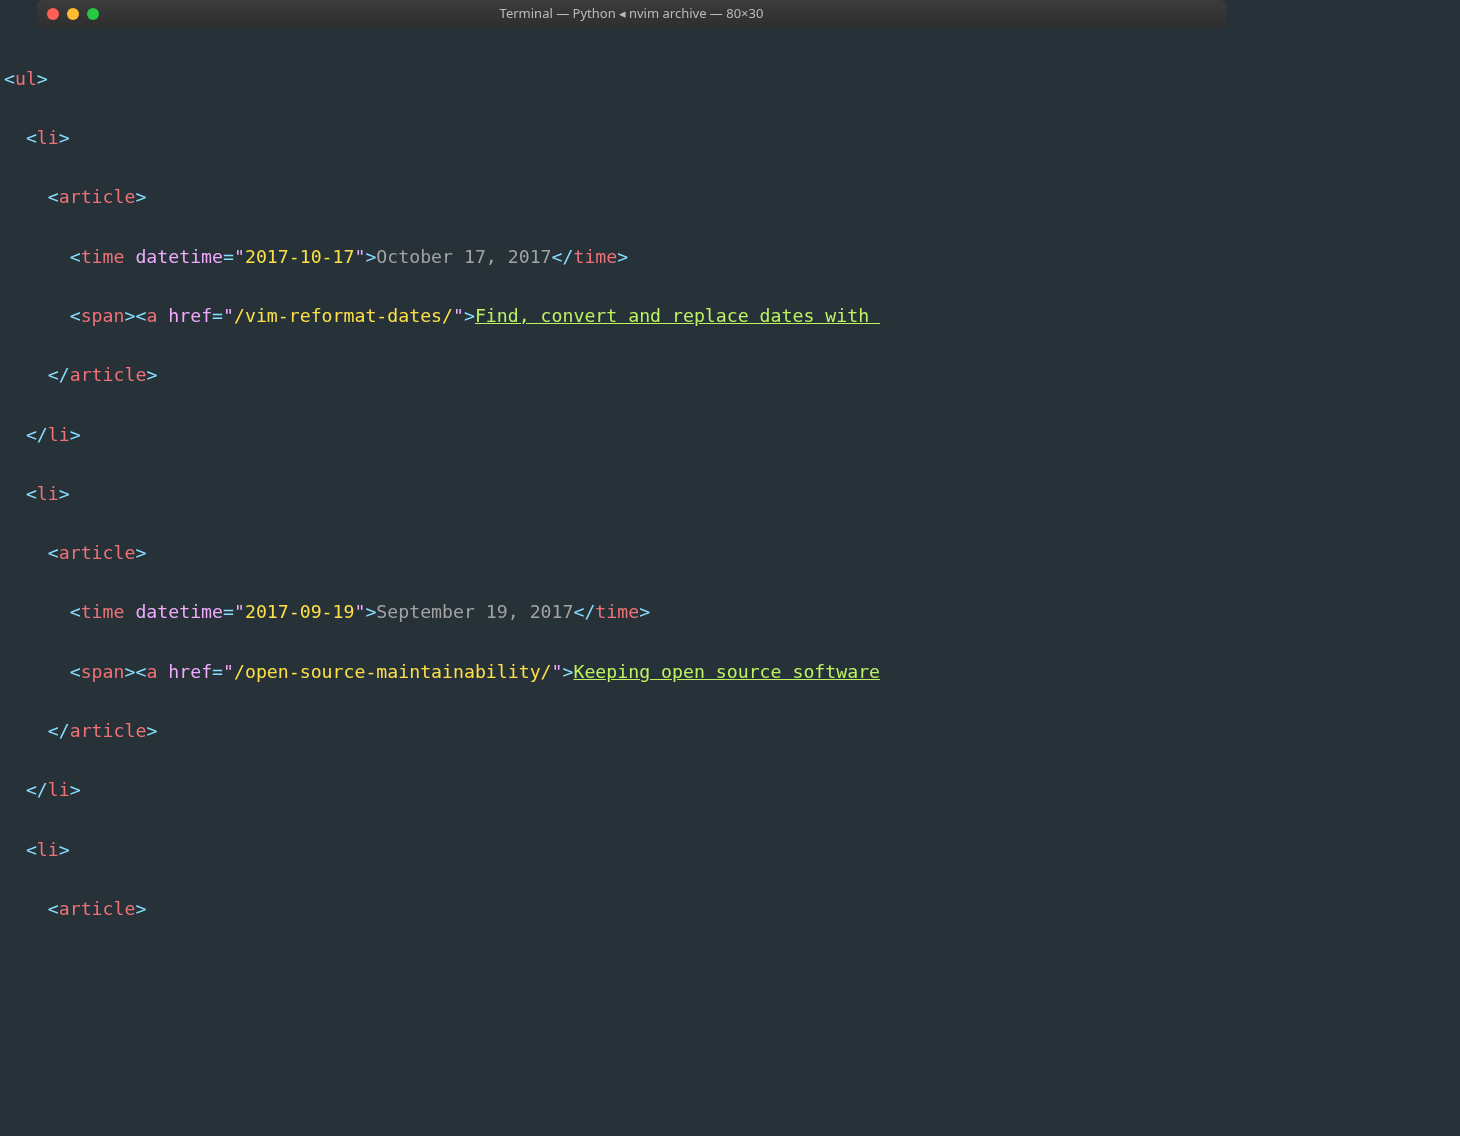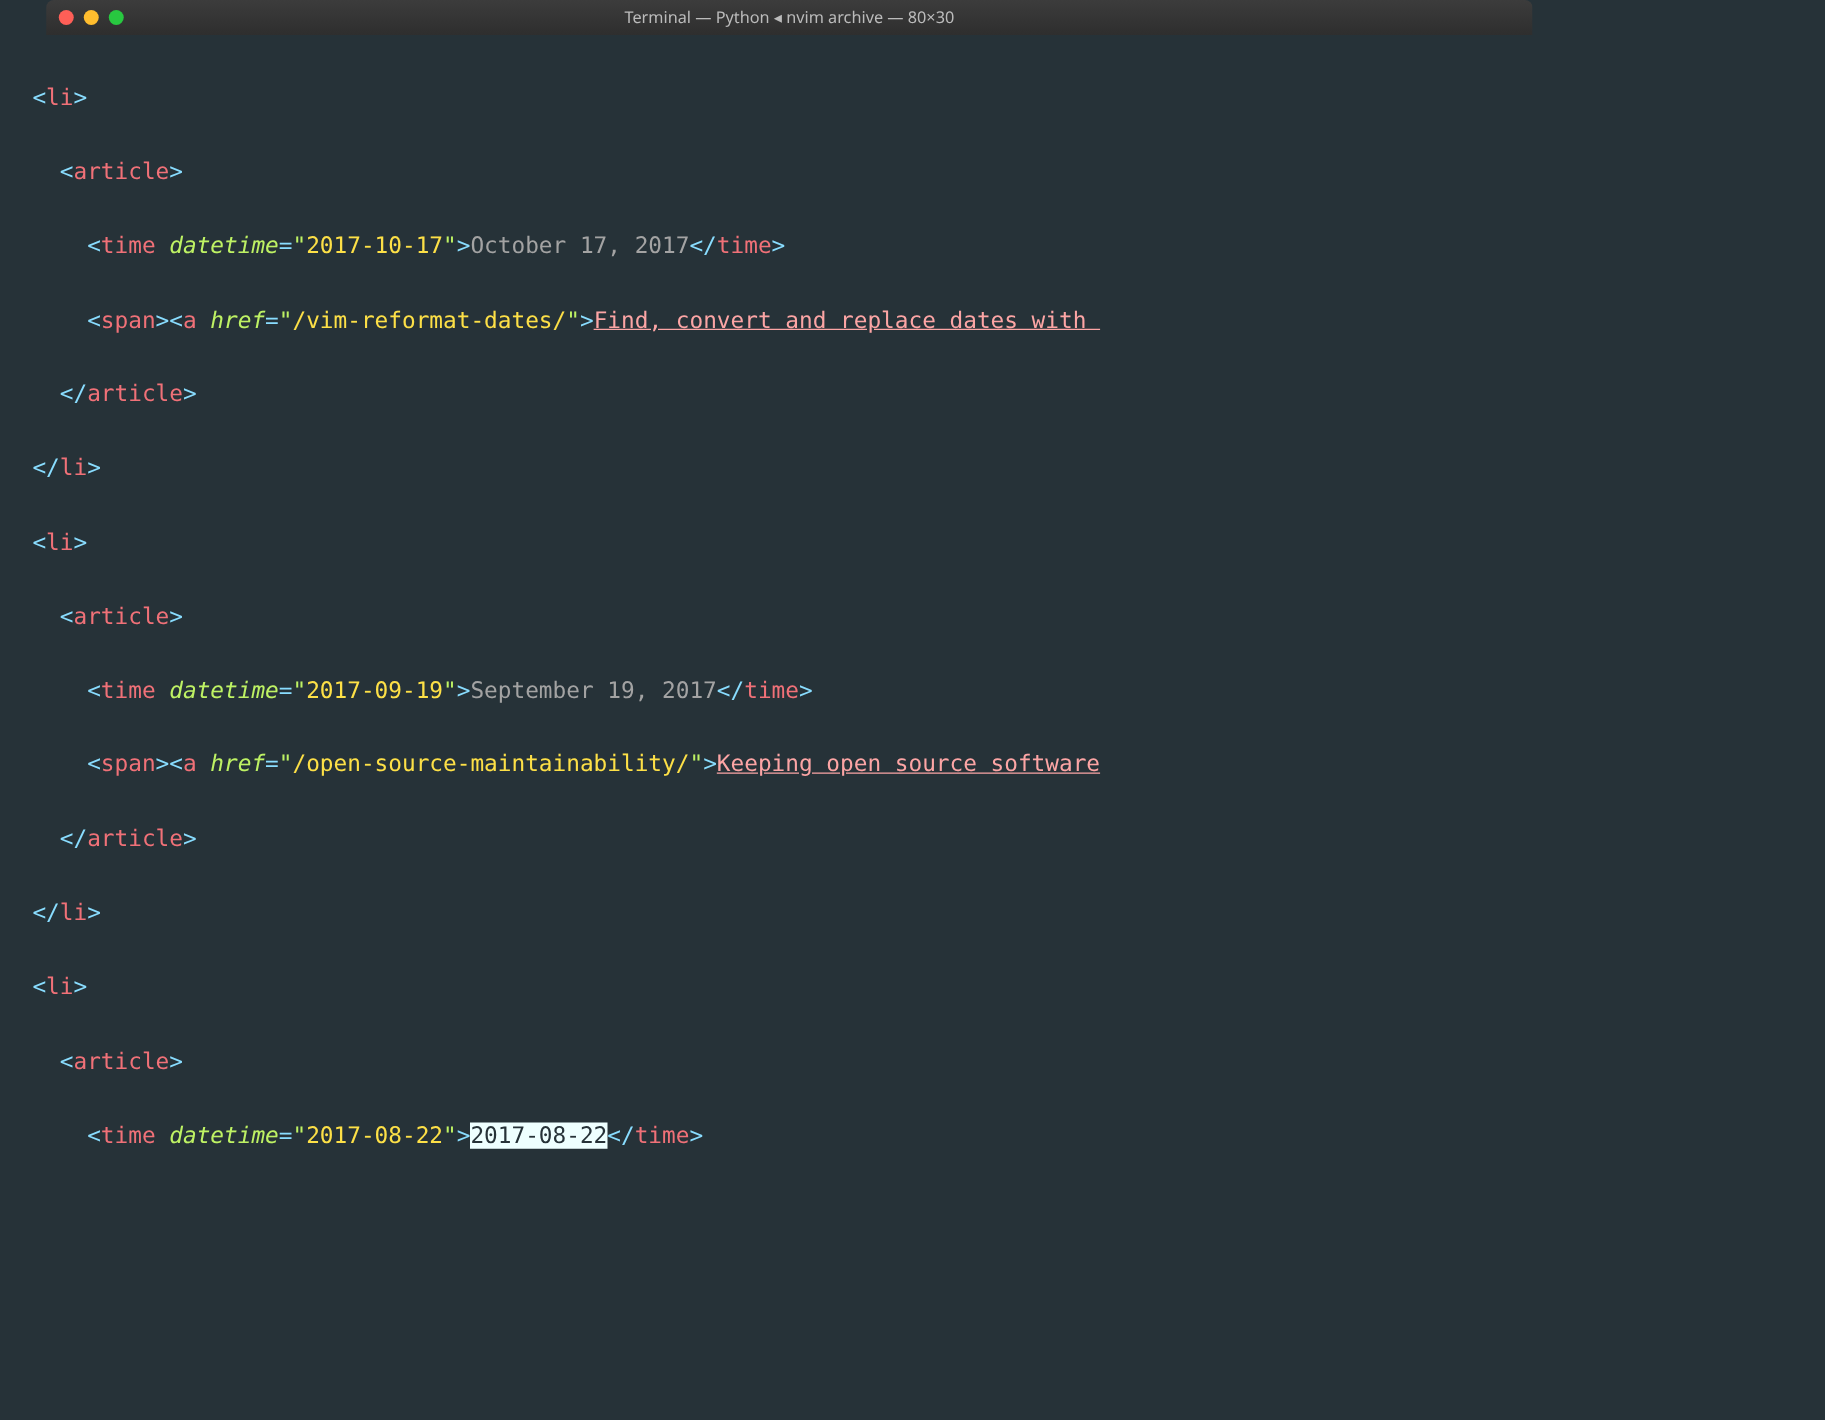--- a/index.html
+++ b/index.html
@@ -45,45 +45,46 @@
       font-family: -apple-system, system-ui, sans-serif;
       white-space: nowrap;
     }
     .editor {
       padding: 6px 4px 0 4px;
       white-space: pre;
       letter-spacing: 0;
     }
     .tag { color: #89ddff; }
     .tagname { color: #f07178; }
-    .attr { color: #bef264; font-style: italic; }
+    .attr { color: #f0abfc; }
     .attrval { color: #fde047; }
     .text { color: #a3a3a3; }
     .link {
-      color: #fca5a5;
+      color: #bef264;
       text-decoration: underline;
     }
     .hl-white {
       background: #eeffff;
       color: #263238;
     }
   </style>
 </head>
 <body>
 
 <div class="titlebar">
   <div class="traffic-lights">
     <div class="light close"></div>
     <div class="light min"></div>
     <div class="light max"></div>
   </div>
   <div class="title">Terminal — Python ◂ nvim archive — 80×30</div>
 </div>
 
 <div class="editor">
+<div><span class="tag">&lt;</span><span class="tagname">ul</span><span class="tag">&gt;</span></div>
 <div><span>  </span><span class="tag">&lt;</span><span class="tagname">li</span><span class="tag">&gt;</span></div>
 <div><span>    </span><span class="tag">&lt;</span><span class="tagname">article</span><span class="tag">&gt;</span></div>
 <div><span>      </span><span class="tag">&lt;</span><span class="tagname">time</span><span class="text"> </span><span class="attr">datetime</span><span class="tag">=</span><span class="attr">"</span><span class="attrval">2017-10-17</span><span class="attr">"</span><span class="tag">&gt;</span><span class="text">October 17, 2017</span><span class="tag">&lt;/</span><span class="tagname">time</span><span class="tag">&gt;</span></div>
 <div><span>      </span><span class="tag">&lt;</span><span class="tagname">span</span><span class="tag">&gt;</span><span class="tag">&lt;</span><span class="tagname">a</span><span class="text"> </span><span class="attr">href</span><span class="tag">=</span><span class="attr">"</span><span class="attrval">/vim-reformat-dates/</span><span class="attr">"</span><span class="tag">&gt;</span><span class="link">Find, convert and replace dates with </span></div>
 <div><span>    </span><span class="tag">&lt;/</span><span class="tagname">article</span><span class="tag">&gt;</span></div>
 <div><span>  </span><span class="tag">&lt;/</span><span class="tagname">li</span><span class="tag">&gt;</span></div>
 <div><span>  </span><span class="tag">&lt;</span><span class="tagname">li</span><span class="tag">&gt;</span></div>
 <div><span>    </span><span class="tag">&lt;</span><span class="tagname">article</span><span class="tag">&gt;</span></div>
 <div><span>      </span><span class="tag">&lt;</span><span class="tagname">time</span><span class="text"> </span><span class="attr">datetime</span><span class="tag">=</span><span class="attr">"</span><span class="attrval">2017-09-19</span><span class="attr">"</span><span class="tag">&gt;</span><span class="text">September 19, 2017</span><span class="tag">&lt;/</span><span class="tagname">time</span><span class="tag">&gt;</span></div>
 <div><span>      </span><span class="tag">&lt;</span><span class="tagname">span</span><span class="tag">&gt;</span><span class="tag">&lt;</span><span class="tagname">a</span><span class="text"> </span><span class="attr">href</span><span class="tag">=</span><span class="attr">"</span><span class="attrval">/open-source-maintainability/</span><span class="attr">"</span><span class="tag">&gt;</span><span class="link">Keeping open source software</span></div>

